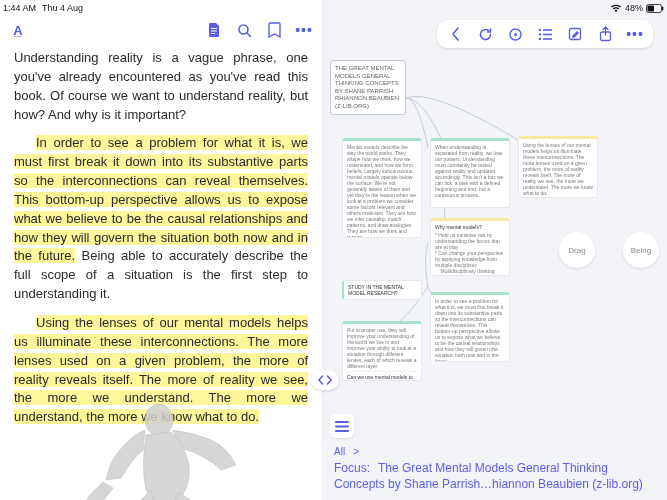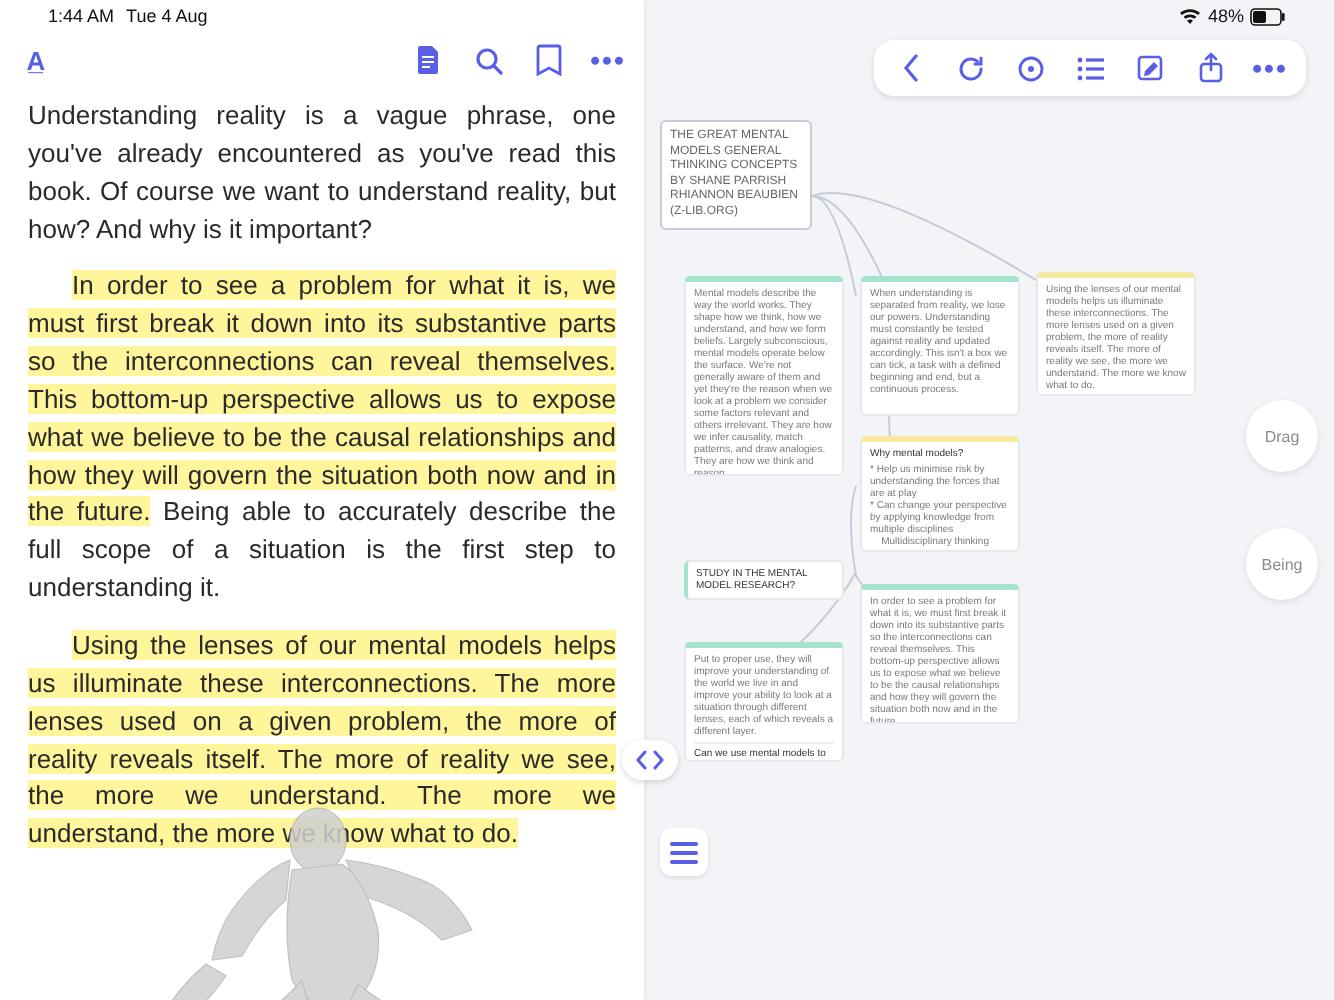--- a/index.html
+++ b/index.html
@@ -1,17 +1,17 @@
 <!DOCTYPE html>
 <html><head>
 <meta charset="utf-8">
 <style>
 *{margin:0;padding:0;box-sizing:border-box;font-family:-apple-system,BlinkMacSystemFont,"Segoe UI",Helvetica,Arial,sans-serif;-webkit-font-smoothing:antialiased}
 body{width:667px;height:500px;background:#f3f4f7;display:flex;overflow:hidden;position:relative}
-.status-bar{position:absolute;top:0;left:0;right:0;height:16px;display:flex;justify-content:space-between;align-items:center;padding:0 24px;font-size:9px;color:#111;z-index:100}
+.status-bar{position:absolute;top:0;left:0;right:0;height:16px;display:flex;justify-content:space-between;align-items:center;padding:0 3px;font-size:9px;color:#111;z-index:100}
 .status-left{display:flex;gap:6px;align-items:center}
 .status-right{display:flex;gap:3px;align-items:center}
 .left{width:322px;height:100%;background:#fff;display:flex;flex-direction:column;padding-top:16px;box-shadow:1px 0 2px rgba(0,0,0,0.05);position:relative;z-index:5}
 .right{flex:1;position:relative;padding-top:16px}
 .app-header{display:flex;justify-content:space-between;align-items:center;padding:6px 10px}
 .header-icons{display:flex;gap:14px;align-items:center;color:#585fe6}
 .icon-sm{width:16px;height:16px;display:flex;align-items:center;justify-content:center}
 .dots{letter-spacing:1px;font-weight:bold}
 .bookbar{display:flex;align-items:center;padding:4px 10px 8px;gap:6px}
 .bookicon{width:12px;height:14px;background:#b63636;border-radius:1px}
@@ -27,34 +27,34 @@
 .mindmap{position:absolute;top:58px;left:6px;right:20px;bottom:60px;overflow:hidden}
 .map-title{position:absolute;top:2px;left:2px;width:76px;background:#fff;border:1px solid #c5ccd8;border-radius:3px;padding:4px;font-size:6px;color:#666;line-height:1.25;font-weight:500}
 .notecard{position:absolute;background:#fff;border-radius:3px;padding:3px 4px;font-size:5px;color:#7a7a7a;line-height:1.2;overflow:hidden;border:1px solid #e5e8ed}
 .nc-mint{border-top:3px solid #a7e3cc}
 .nc-yellow{border-top:3px solid #f7e9a0}
 .nc-smint{border-left:2px solid #a7e3cc}
 .bottombar{position:absolute;left:0;right:0;bottom:0;height:58px;background:#f3f4f7;padding:4px 12px 6px;z-index:15}
 .brc{font-size:10px;color:#585fe6;display:flex;gap:8px;align-items:center;margin-bottom:3px}
 .focusline{font-size:12px;color:#585fe6;line-height:1.35}
 .focuslbl{color:#585fe6;margin-right:8px}
-.sidectrl{position:absolute;right:8px;top:50%;transform:translateY(-50%);display:flex;flex-direction:column;gap:28px;z-index:25}
+.sidectrl{position:absolute;right:8px;top:50%;transform:translateY(-50%);display:flex;flex-direction:row;gap:28px;z-index:25}
 .rbtn{width:36px;height:36px;background:#fff;border-radius:18px;display:flex;align-items:center;justify-content:center;font-size:8px;color:#8a8a8a;box-shadow:0 1px 3px rgba(0,0,0,0.1)}
 .navpill{position:absolute;left:311px;top:370px;background:#fff;border-radius:14px;width:28px;height:20px;display:flex;align-items:center;justify-content:center;gap:2px;font-size:10px;color:#585fe6;box-shadow:0 1px 3px rgba(0,0,0,0.15);z-index:30}
 .hamb{position:absolute;left:8px;bottom:62px;width:24px;height:24px;background:#fff;border-radius:6px;display:flex;align-items:center;justify-content:center;color:#585fe6;box-shadow:0 1px 2px rgba(0,0,0,0.1);z-index:20}
 svg{display:block}
 .wifi{display:inline-block}
 </style>
 </head>
 <body>
 
 <div class="status-bar">
   <div class="status-left">
     <span>1:44 AM</span>
-    <span>Tue 4 Aug</span>
+    <span>Thu 4 Aug</span>
   </div>
   <div class="status-right">
     <span class="wifi">
       <svg width="12" height="9" viewBox="0 0 12 9">
           <path d="M6 8 L4.5 6.3 C5.3 5.6 6.7 5.6 7.5 6.3 Z M2.8 4.4 C4.6 2.8 7.4 2.8 9.2 4.4 L8.2 5.4 C6.9 4.3 5.1 4.3 3.8 5.4 Z M1 2.5 C3.8 0 8.2 0 11 2.5 L10 3.5 C7.7 1.5 4.3 1.5 2 3.5 Z" fill="#111"></path>
         </svg>
     </span>
     <span>48%</span>
     <span>
       <svg width="18" height="9" viewBox="0 0 18 9">
@@ -200,20 +200,29 @@
   </div>
 
   <div class="hamb">
     <svg width="14" height="11" viewBox="0 0 14 11">
         <rect y="0" width="14" height="2" rx="1" fill="#585fe6"></rect>
         <rect y="4.5" width="14" height="2" rx="1" fill="#585fe6"></rect>
         <rect y="9" width="14" height="2" rx="1" fill="#585fe6"></rect>
       </svg>
   </div>
 
+  <div class="bottombar">
+    <div class="brc">
+      <span>All</span>
+      <span>&gt;</span>
+    </div>
+    <div class="focusline">
+      <span class="focuslbl">Focus:</span><span>The Great Mental Models General Thinking Concepts by Shane Parrish…hiannon Beaubien (z-lib.org)</span>
+    </div>
+  </div>
 </div>
 
 <div class="navpill">
   <svg width="7" height="10" viewBox="0 0 7 10">
       <path d="M5.5 1 L2 5 L5.5 9" fill="none" stroke="#585fe6" stroke-width="1.5" stroke-linecap="round"></path>
     </svg>
   <svg width="7" height="10" viewBox="0 0 7 10">
       <path d="M1.5 1 L5 5 L1.5 9" fill="none" stroke="#585fe6" stroke-width="1.5" stroke-linecap="round"></path>
     </svg>
 </div>

